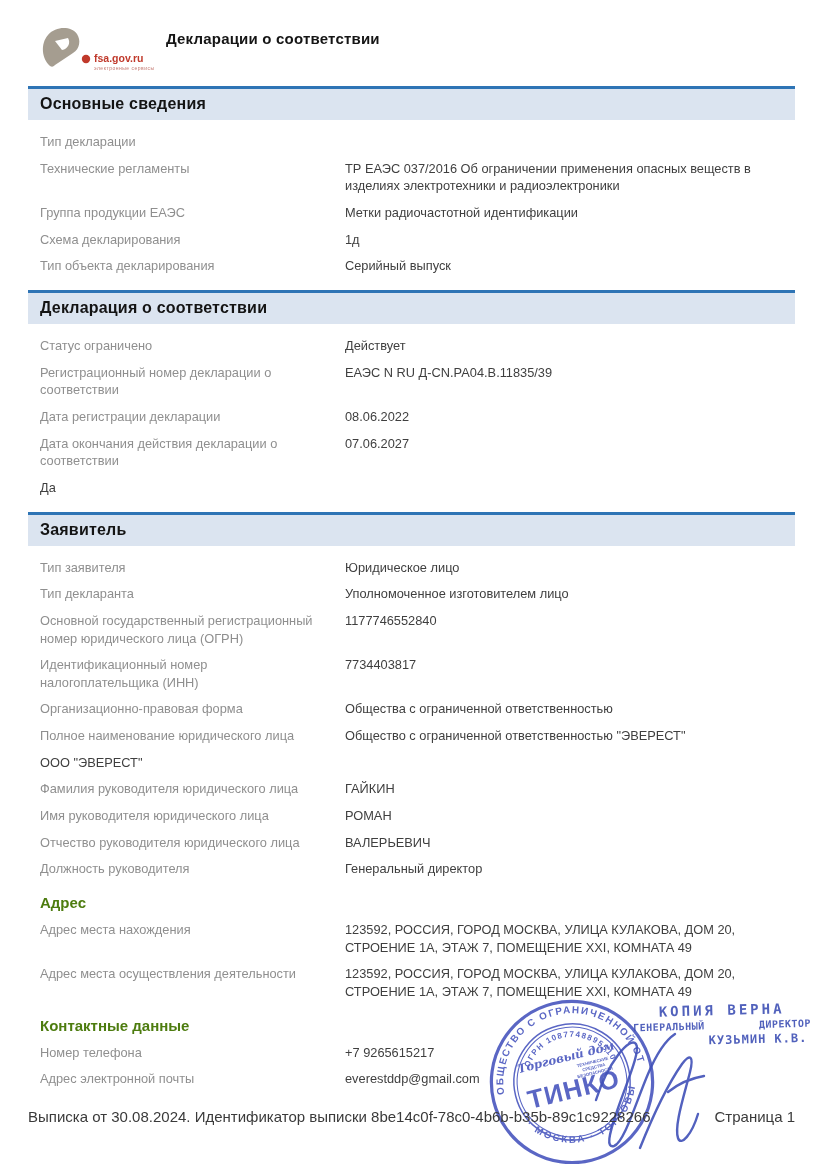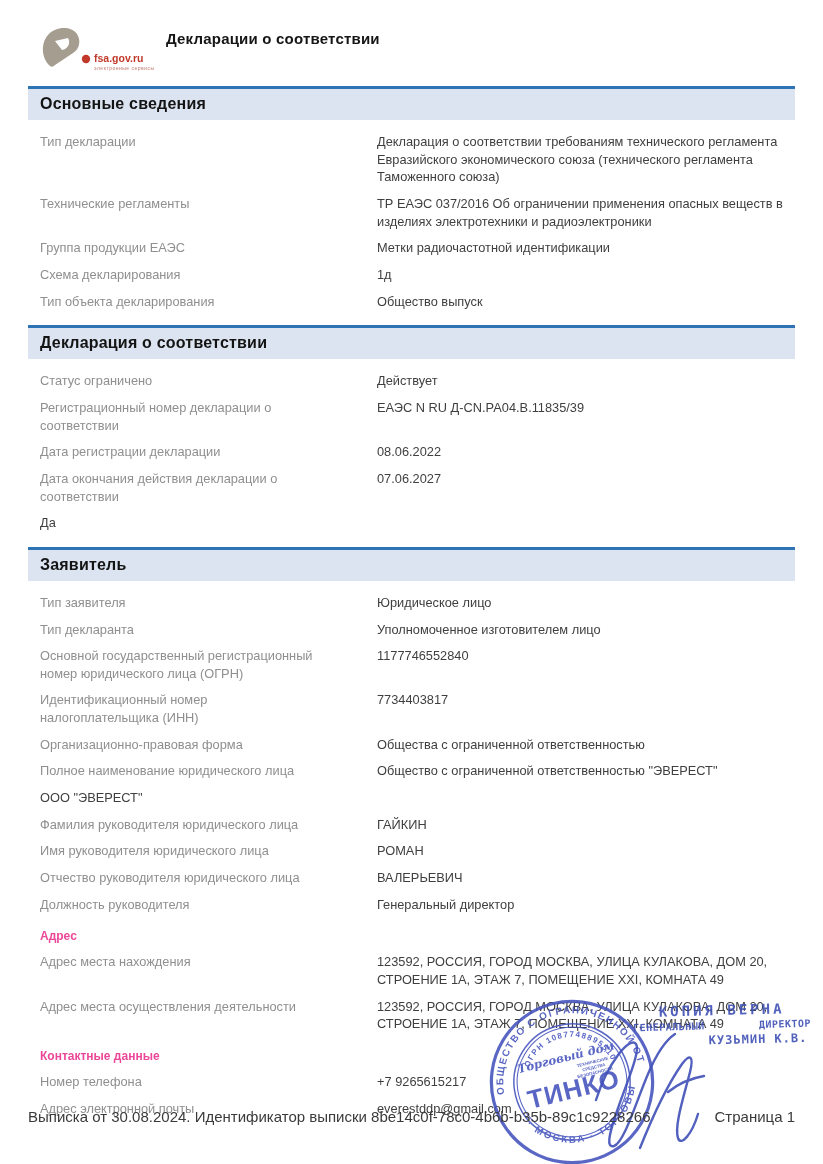--- a/index.html
+++ b/index.html
@@ -20,26 +20,26 @@
     border-top:3px solid #2e74b5;
     background:#dbe4f0;
     padding:6px 12px 7px 12px;
     margin-top:15px;margin-bottom:13px;
   }
   .section-bar:first-child{margin-top:0;}
   .section-title{font-size:16px;font-weight:bold;color:#141414;letter-spacing:.2px;}
   .row{
     display:grid;grid-template-columns:305px 1fr;
     padding-left:12px;margin-bottom:9px;
-    font-size:12.8px;line-height:1.38;gap:32px;
+    font-size:12.8px;line-height:1.38;
   }
   .row .lbl{color:#8f8f8f;padding-right:18px;}
   .row .val{color:#3f3f3f;}
   .subhead{
-    font-size:12px;font-weight:bold;color:#ec4899;
+    font-size:15px;font-weight:bold;color:#4d7c0f;
     padding-left:12px;margin:16px 0 10px 0;
   }
   
   .footer{
     position:absolute;left:28px;right:28px;top:1108px;
     display:flex;justify-content:space-between;
     font-size:15px;color:#3a3a3a;
   }
   
   .seal-wrap{position:absolute;left:486px;top:996px;width:172px;height:172px;opacity:.88;}
@@ -69,37 +69,36 @@
     <div class="doc-title">Декларации о соответствии</div>
   </div>
 
   <div class="content">
 
     <div class="section-bar">
       <div class="section-title">Основные сведения</div>
     </div>
     <div class="row">
       <div class="lbl">Тип декларации</div>
-      <div class="val">Декларация о соответствии требованиям технического регламента Евразийского экономического союза (технического регламента Таможенного союза)</div>
     </div>
     <div class="row">
       <div class="lbl">Технические регламенты</div>
       <div class="val">ТР ЕАЭС 037/2016 Об ограничении применения опасных веществ в изделиях электротехники и радиоэлектроники</div>
     </div>
     <div class="row">
       <div class="lbl">Группа продукции ЕАЭС</div>
       <div class="val">Метки радиочастотной идентификации</div>
     </div>
     <div class="row">
       <div class="lbl">Схема декларирования</div>
       <div class="val">1д</div>
     </div>
     <div class="row">
       <div class="lbl">Тип объекта декларирования</div>
-      <div class="val">Общество выпуск</div>
+      <div class="val">Серийный выпуск</div>
     </div>
 
     <div class="section-bar">
       <div class="section-title">Декларация о соответствии</div>
     </div>
     <div class="row">
       <div class="lbl">Статус ограничено</div>
       <div class="val">Действует</div>
     </div>
     <div class="row">

